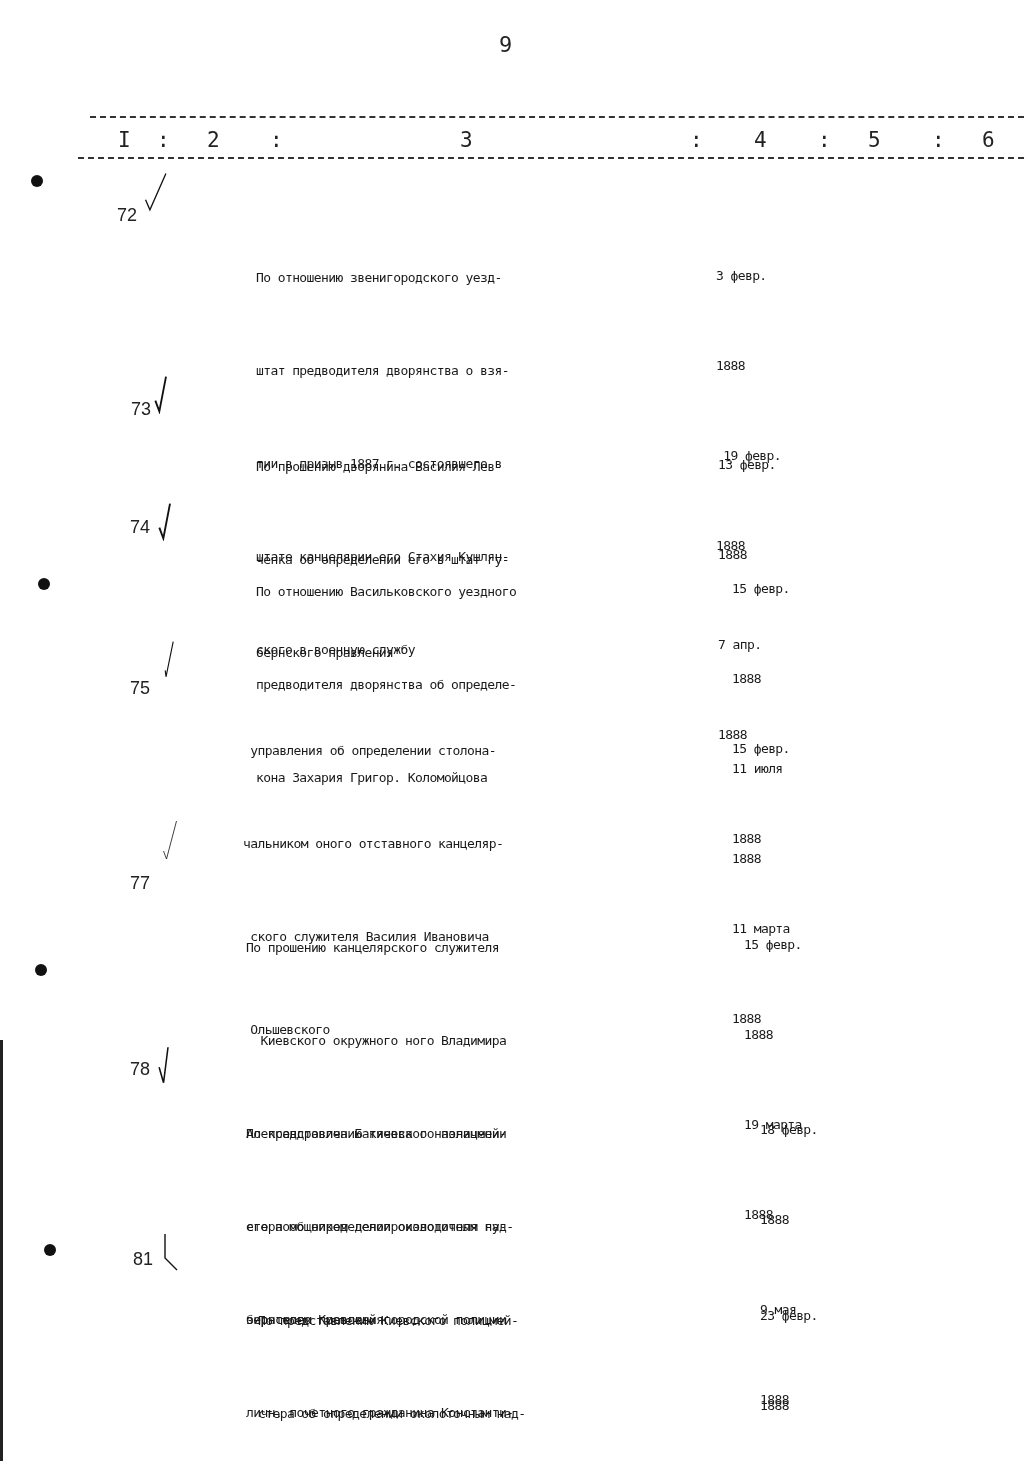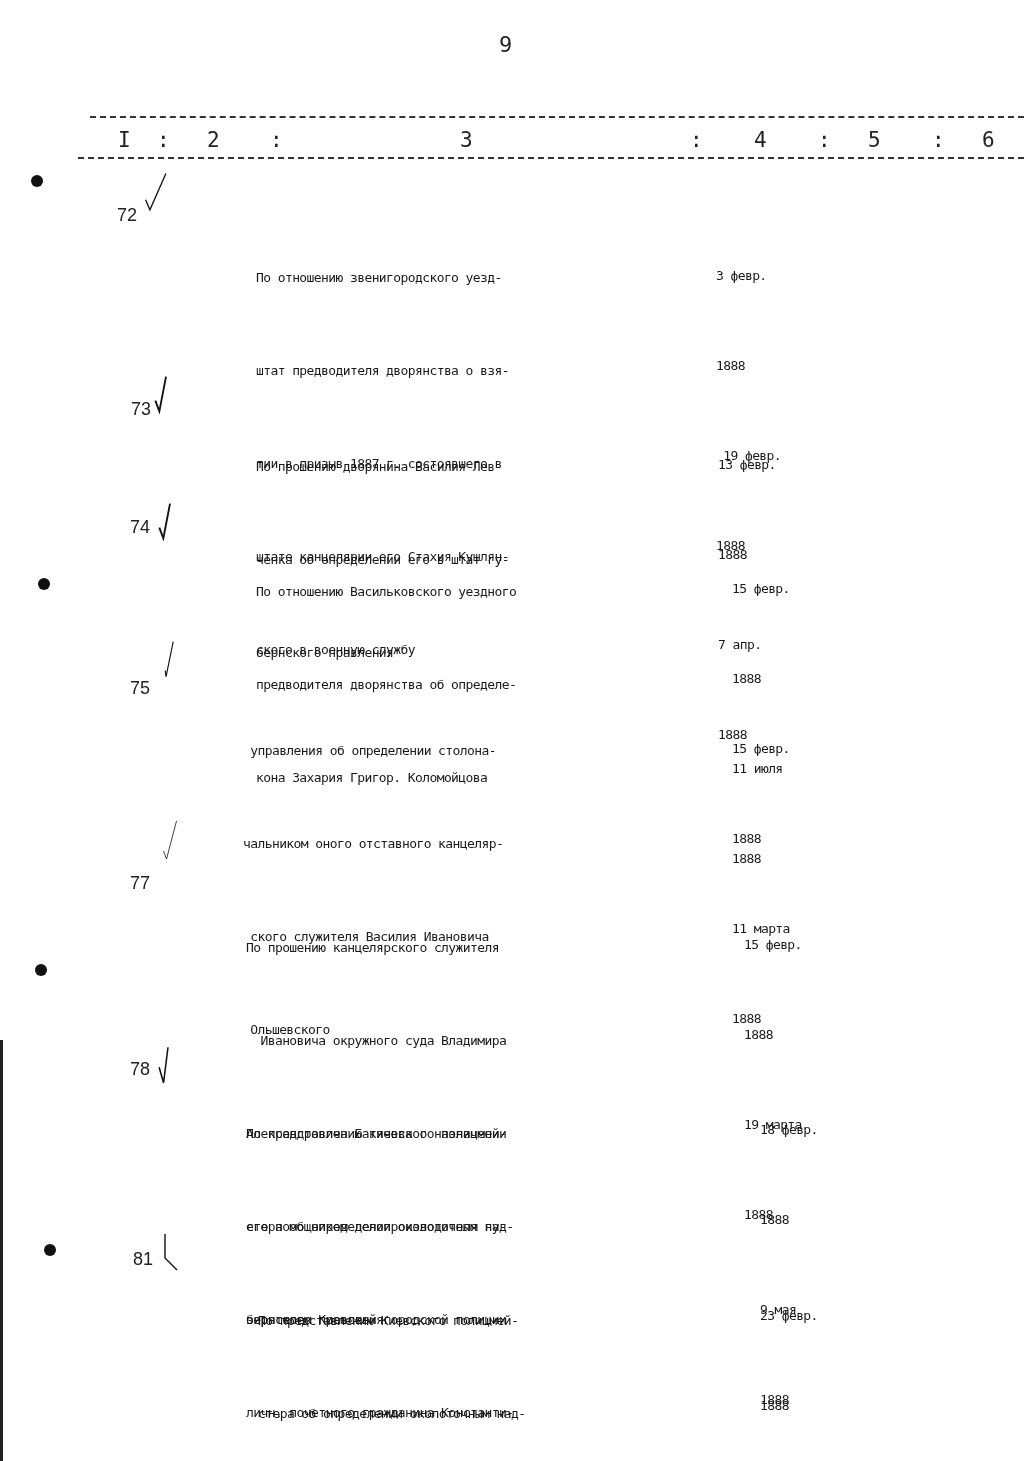--- a/index.html
+++ b/index.html
@@ -151,21 +151,21 @@
     </div>
   </div>
 
   <div>
     <span class="entry-num" style="left:130px; top:873px;">77</span>
     <svg class="check" style="left:155px; top:820px;" viewBox="0 0 30 80" width="30" height="80">
       <path d="M2 62 L8 78 L28 2" stroke="#111" stroke-width="1.6" fill="none"></path>
     </svg>
     <div class="desc" style="left:246px; top:870px;">
       <span class="line">По прошению канцелярского служителя</span>
-      <span class="line">  Ивановича окружного суда Владимира</span>
+      <span class="line">  Киевского окружного ного Владимира</span>
       <span class="line">Александровича Батячева о назначении</span>
       <span class="line">его помощником делопроизводителя гу-</span>
       <span class="line">бернского правления</span>
     </div>
     <div class="dates" style="left:744px; top:870px;">
       <span class="line">15 февр.</span>
       <span class="line">1888</span>
       <span class="line">19 марта</span>
       <span class="line">1888</span>
     </div>

